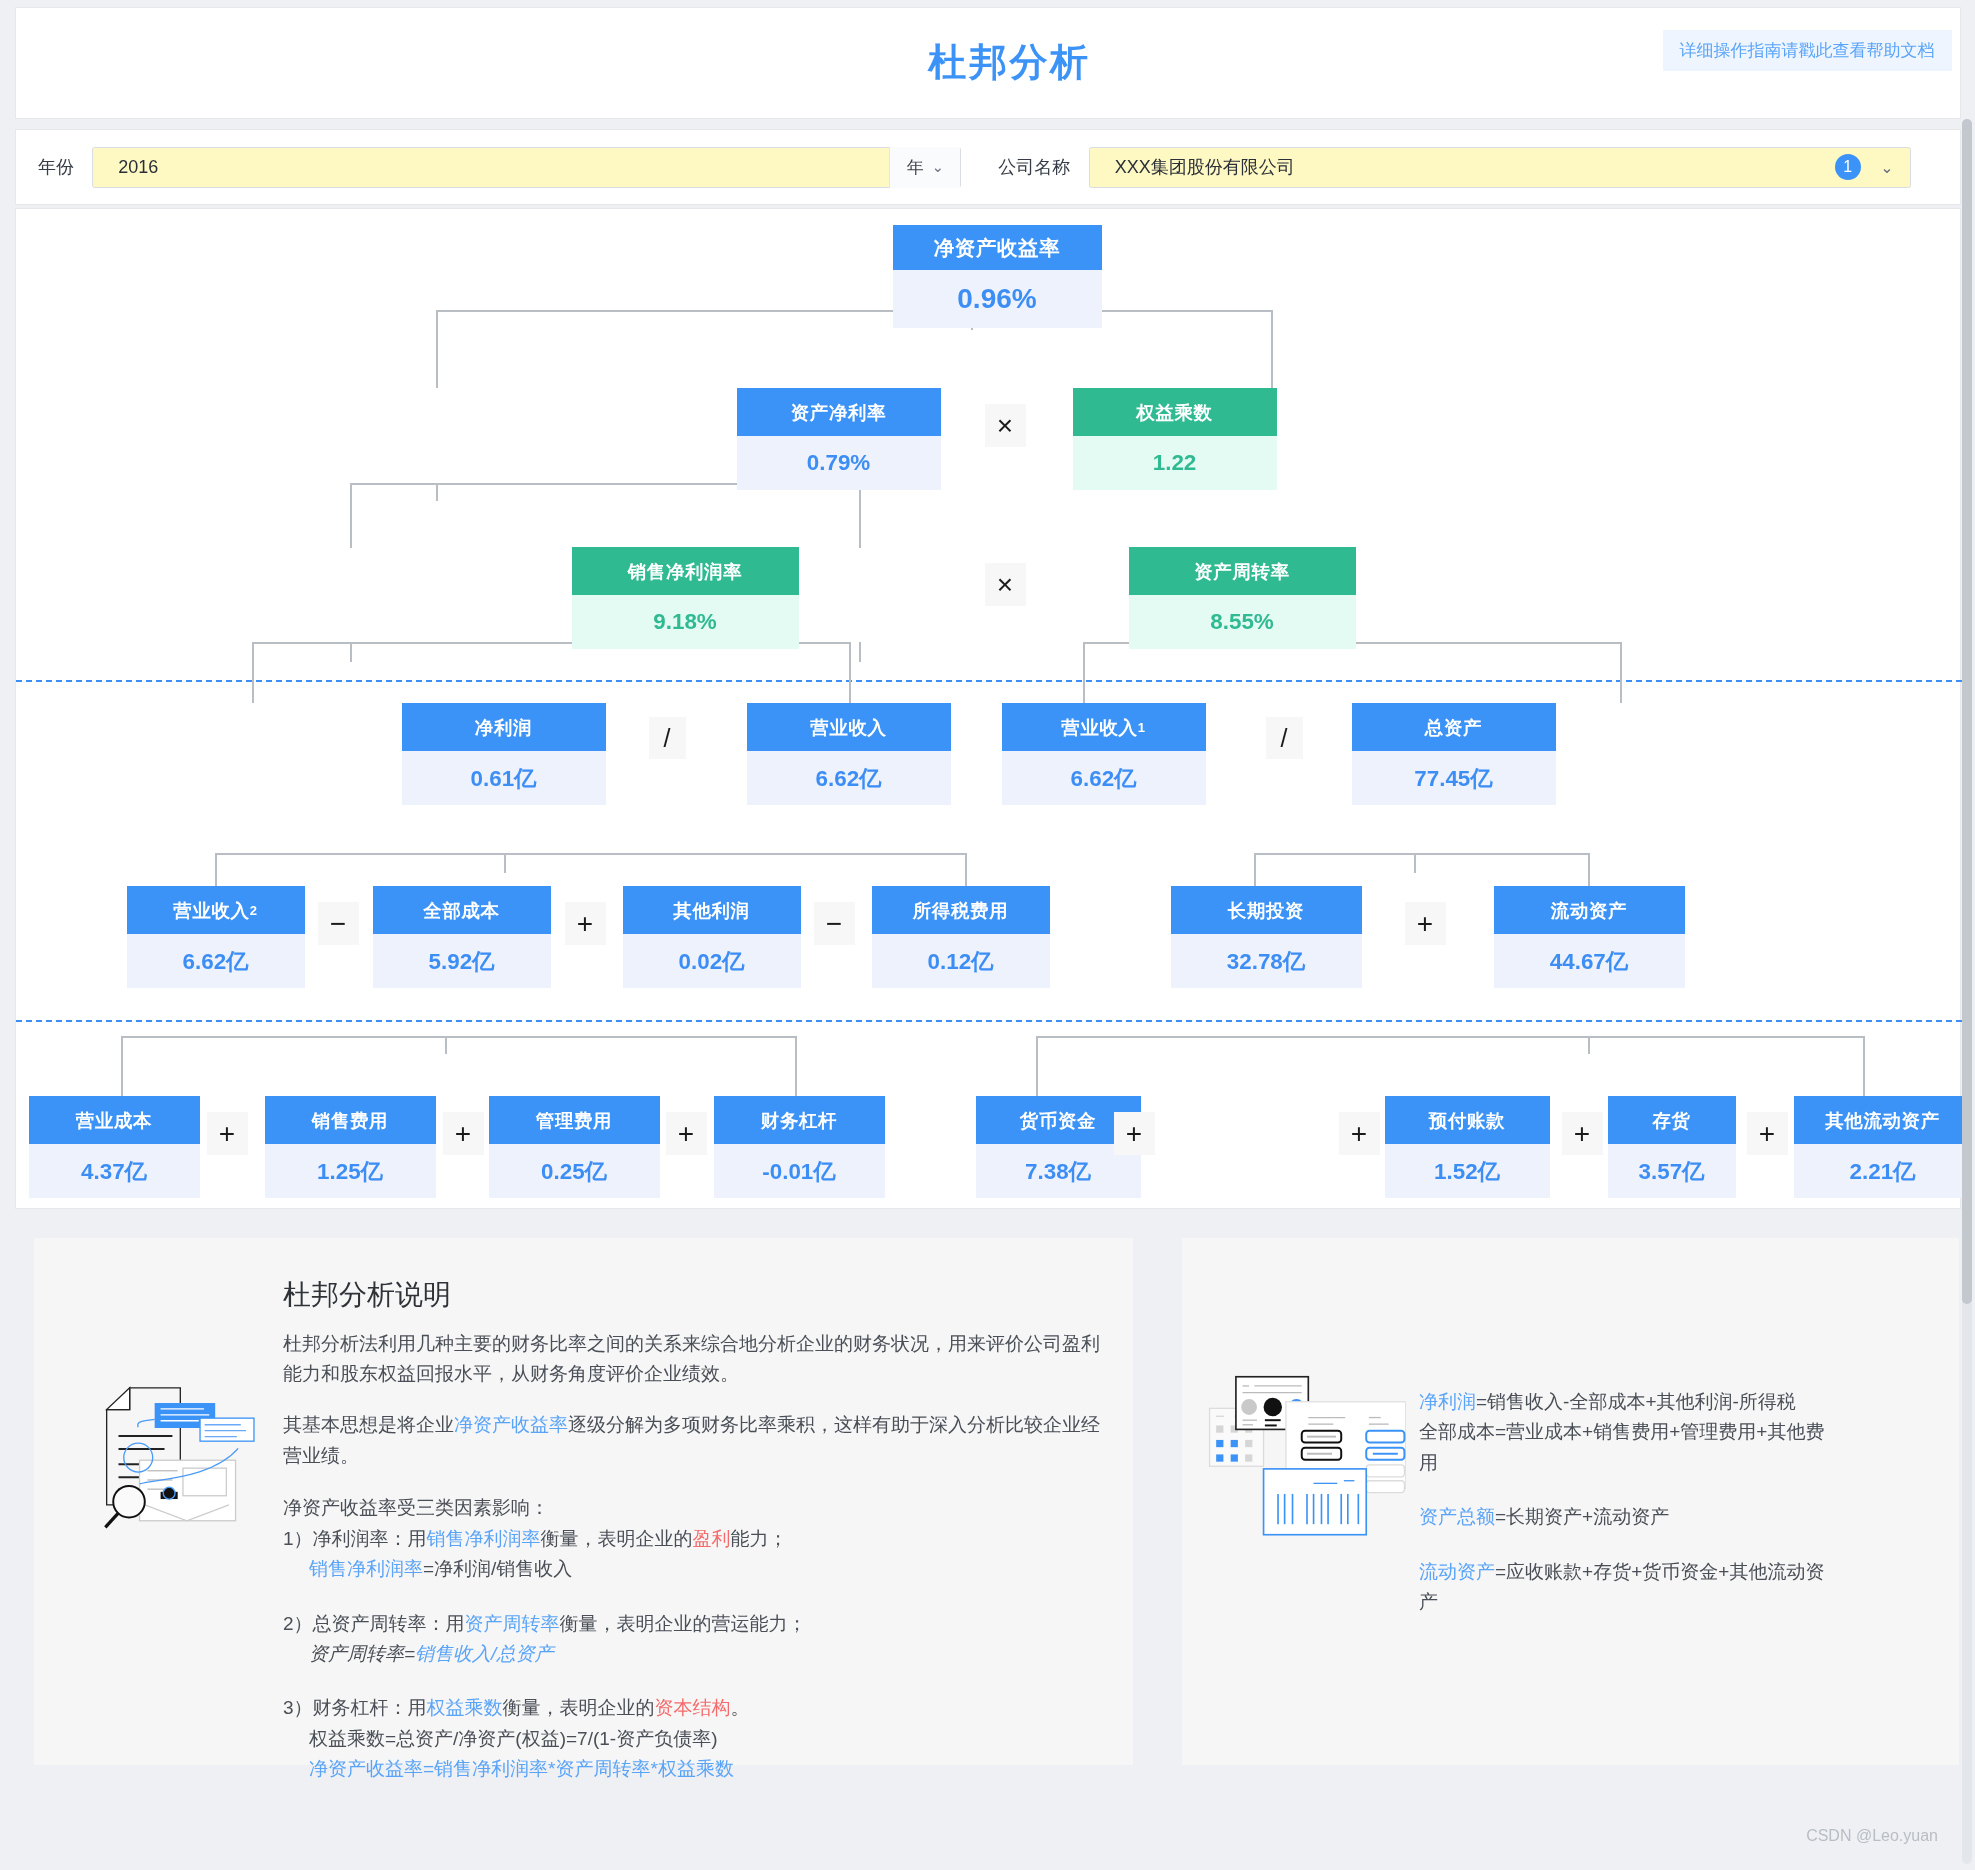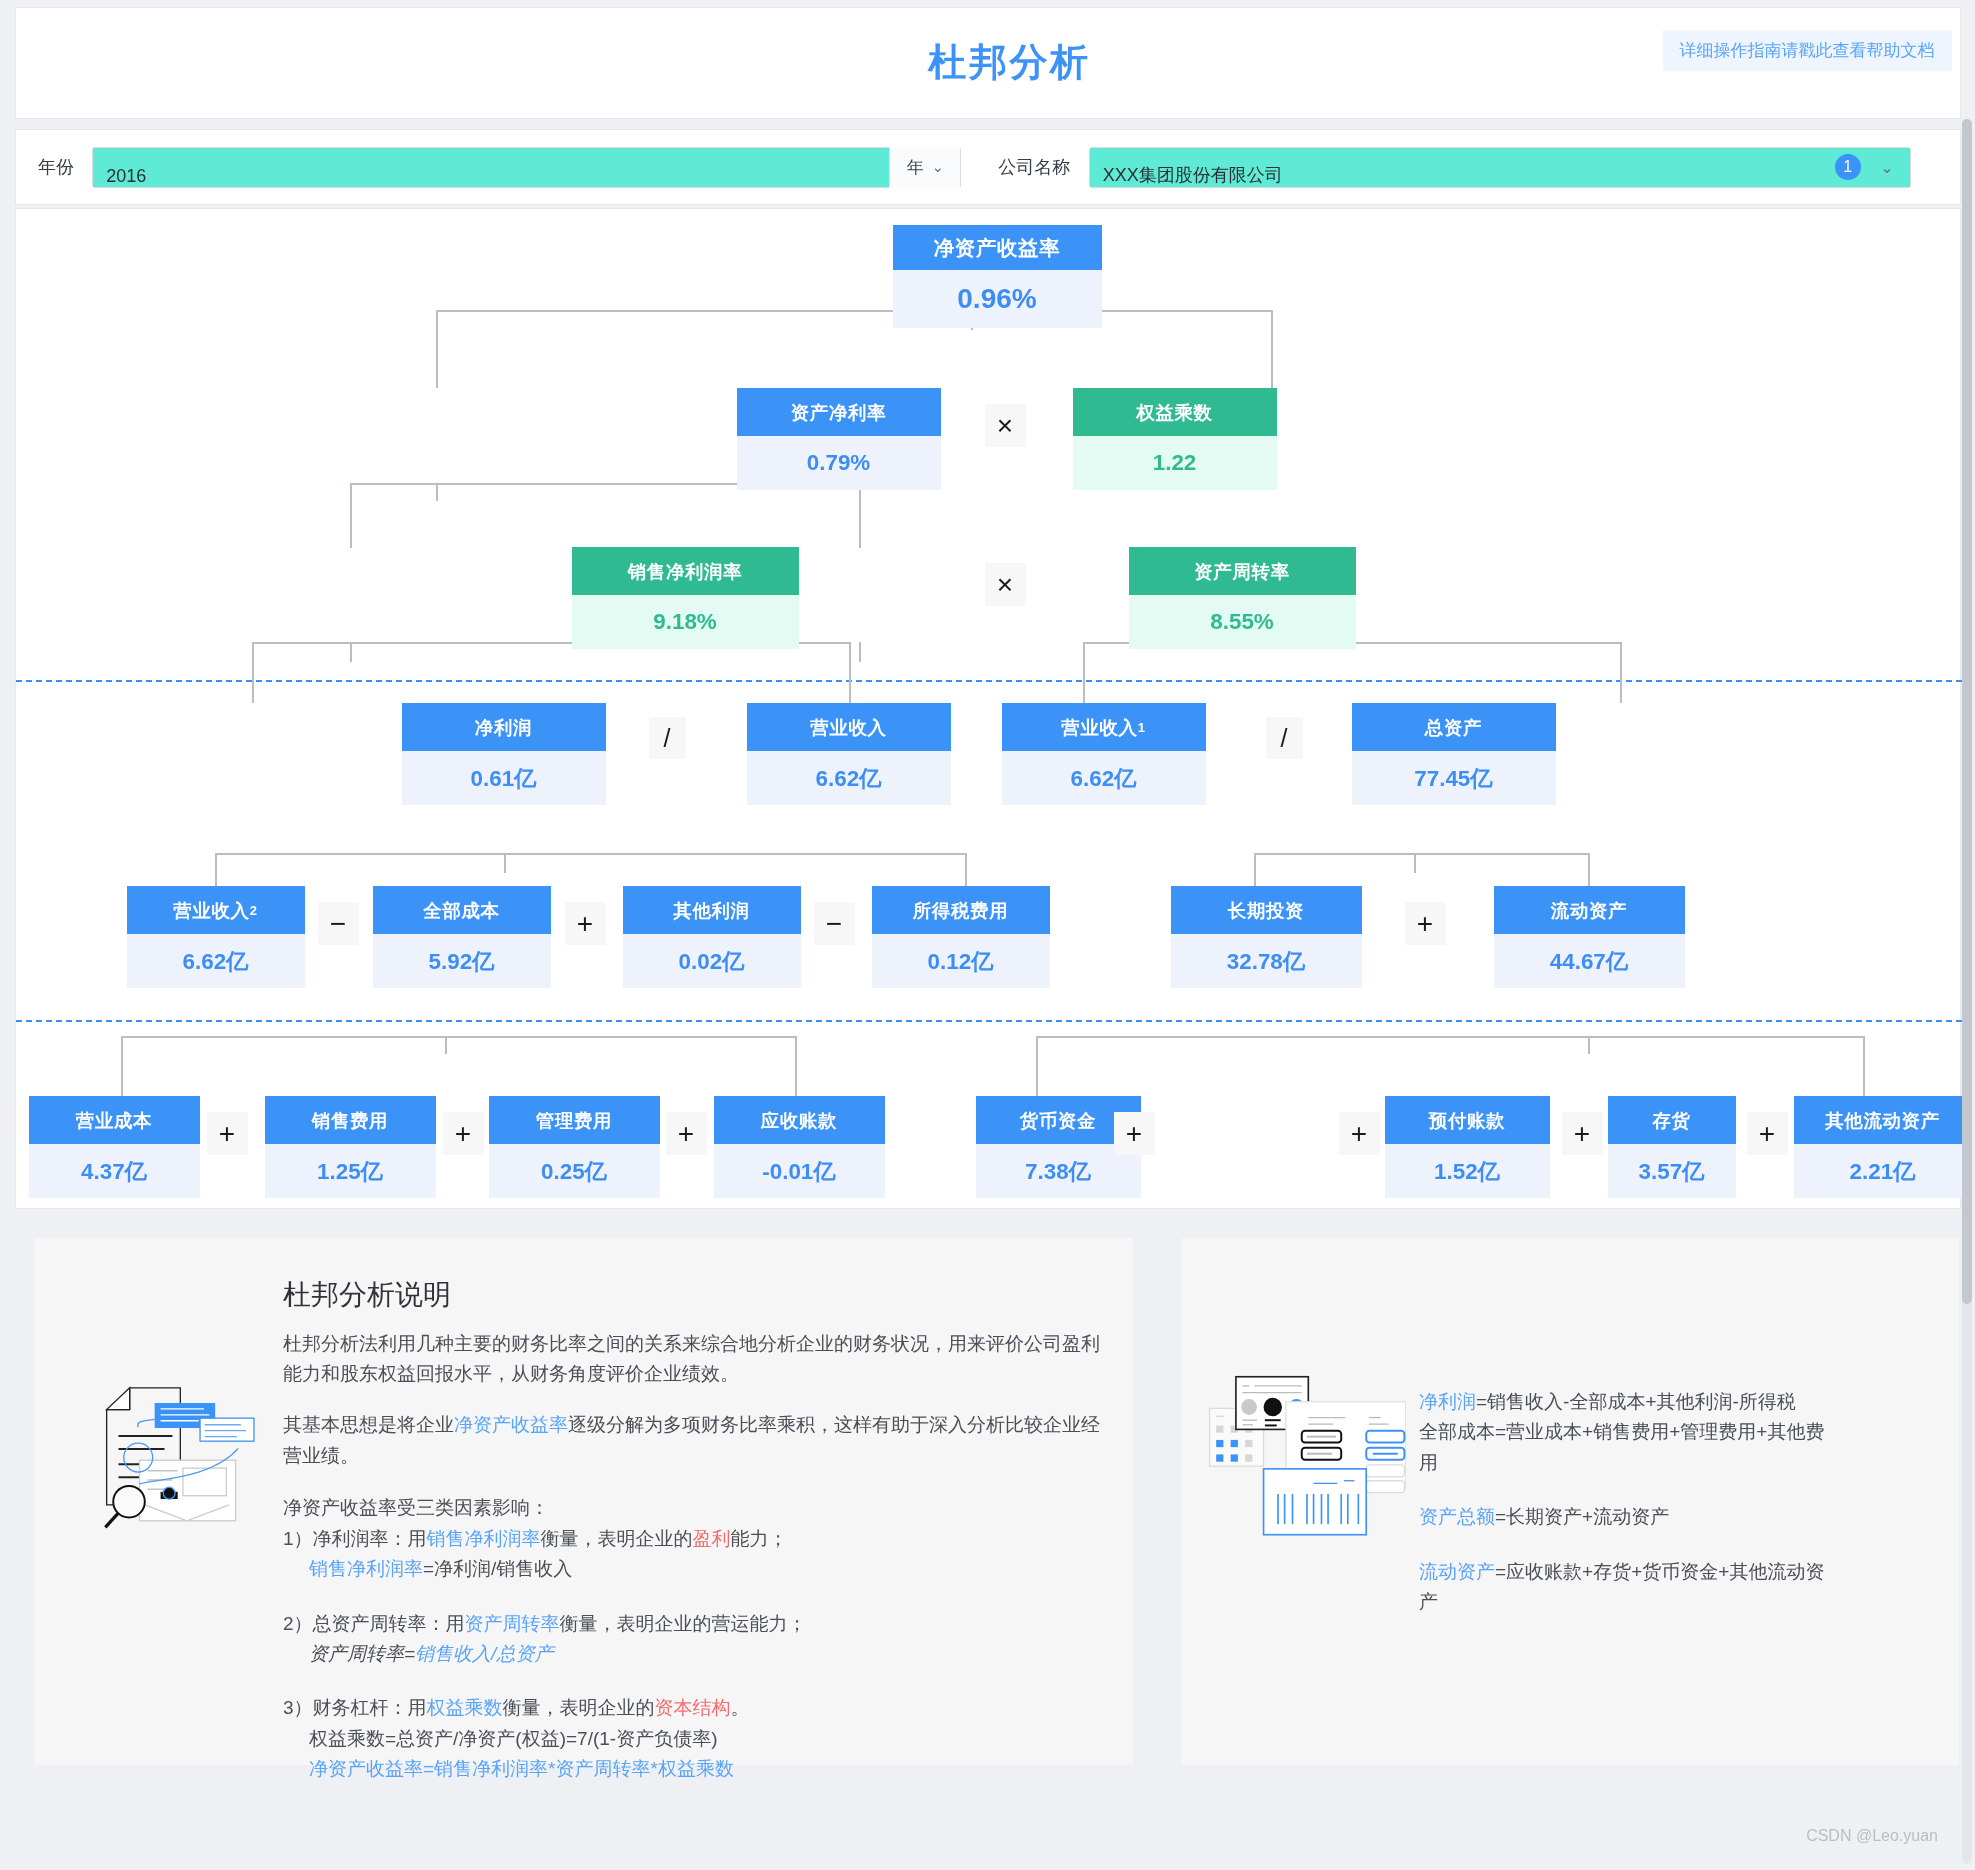--- a/index.html
+++ b/index.html
@@ -28,24 +28,24 @@
   }
 
   
   .filterbar {
     position: absolute; left: 14.5px; top: 129px; width: 1946px; height: 76px;
     background: #ffffff; border: 0.7px solid #e6e8ec;
     display: flex; align-items: center;
   }
   .f-label { font-size: 18px; color: #353c47; margin-left: 22.4px; white-space: nowrap; }
   .f-input {
-    position: relative; height: 41px; background: #5eead4;
+    position: relative; height: 41px; background: #fef9c3;
     border: 0.7px solid #d9dde3; border-radius: 2.6px;
-    display: flex; align-items: flex-end;
-    font-size: 18px; color: #2b3038; padding: 0 13px;
+    display: flex; align-items: center;
+    font-size: 18px; color: #2b3038; padding: 0 25px;
   }
   .f-input.year { width: 869px; margin-left: 18.4px; }
   .f-input.company { width: 822px; margin-left: 18.4px; }
   .f-suffix {
     position: absolute; right: 0; top: -0.7px; height: 41px; width: 71px;
     border-left: 0.7px solid #e3e6ea; background: #fafbfc;
     display: flex; align-items: center; justify-content: center; gap: 8px;
     font-size: 17px; color: #3c3f46;
   }
   .chev { font-size: 14.5px; color: #6b7280; }
@@ -284,21 +284,21 @@
       <div class="cap">销售费用</div>
       <div class="val">1.25亿</div>
     </div>
     <div class="op" style="left:427px; top:903px;">+</div>
     <div class="node blue" style="left:473px; top:887px; width:171px;">
       <div class="cap">管理费用</div>
       <div class="val">0.25亿</div>
     </div>
     <div class="op" style="left:650px; top:903px;">+</div>
     <div class="node blue" style="left:698px; top:887px; width:171px;">
-      <div class="cap">应收账款</div>
+      <div class="cap">财务杠杆</div>
       <div class="val">-0.01亿</div>
     </div>
 
     <div class="node blue" style="left:960px; top:887px; width:165px;">
       <div class="cap">货币资金</div>
       <div class="val">7.38亿</div>
     </div>
     <div class="op" style="left:1098px; top:903px;">+</div>
     <div class="op" style="left:1323px; top:903px;">+</div>
     <div class="node blue" style="left:1369px; top:887px; width:165px;">

